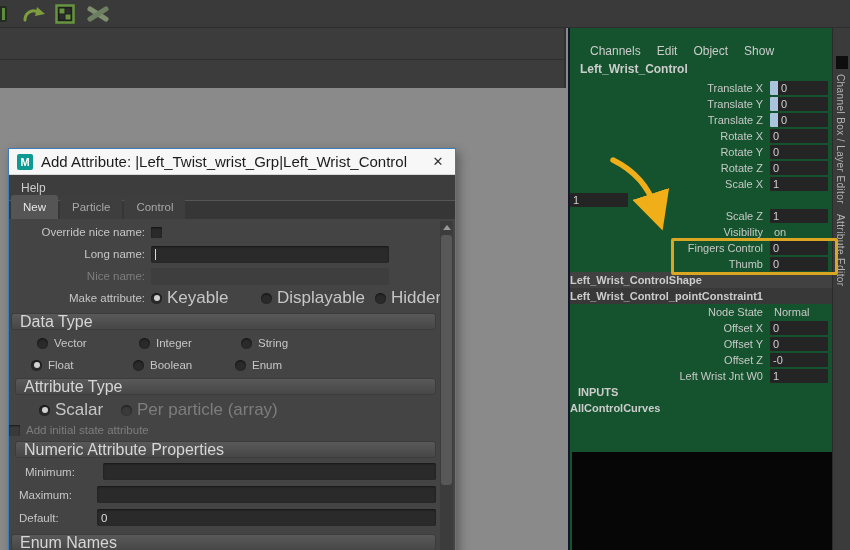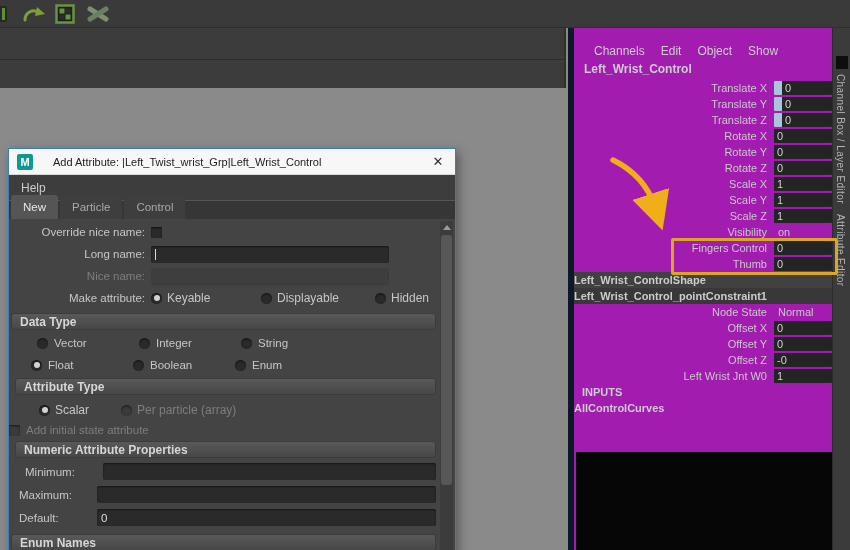--- a/index.html
+++ b/index.html
@@ -18,21 +18,21 @@
   .shelf-icons { display:flex; align-items:center; gap:9px; margin-left:-5px; }
   .sicon { display:flex; align-items:center; justify-content:center; }
 
   
   .top-dark { position:absolute; left:0; top:28px; width:566px; height:60px;
               background:#3c3c3c; border-right:2px solid #303030; z-index:1; }
   .top-dark .divider { position:absolute; left:0; top:31px; width:100%; height:1px; background:#2e2e2e; }
 
   
   .right-panel { position:absolute; left:568px; top:28px; width:264px; height:522px;
-                 background:#a21caf; border-left:6px solid #0f172a; z-index:1;
+                 background:#14532d; border-left:2px solid #0f172a; z-index:1;
                  color:#c8c8c8; }
   .cb-menu { display:flex; gap:16px; padding-left:20px; margin-top:14px; height:18px;
              align-items:center; font-size:12px; color:#cccccc; }
   .cb-menu span { cursor:default; }
   .cb-objname { padding-left:10px; height:18px; display:flex; align-items:center;
                 font-size:12px; font-weight:bold; color:#cccccc; }
   .cb-rows { margin-top:2px; }
   .cb-row { height:16px; display:flex; align-items:center; }
   .cb-label { width:200px; text-align:right; padding-right:7px; font-size:11px; color:#c8c8c8;
               white-space:nowrap; overflow:hidden; }
@@ -59,21 +59,21 @@
   .vtab.t2 { top:186px; }
 
   
   .dialog { position:absolute; left:8px; top:148px; width:448px; height:410px;
             background:#444444; border:1px solid #3c7cb8; box-shadow:3px 4px 10px rgba(0,0,0,0.35);
             z-index:5; }
   .titlebar { height:26px; background:#f7f7f7; border-bottom:1px solid #d8d8d8;
               display:flex; align-items:center; padding:0 0 0 8px; }
   .mlogo { width:16px; height:16px; background:#0e9a93; border-radius:2px; color:#ffffff;
            font-size:11px; font-weight:bold; display:flex; align-items:center; justify-content:center; flex:none; }
-  .ttext { margin-left:20px; font-size:11px; color:#1c1c1c; white-space:nowrap; overflow:hidden; }
+  .ttext { margin-left:8px; font-size:15px; color:#1c1c1c; white-space:nowrap; overflow:hidden; }
   .tclose { margin-left:auto; width:34px; height:26px; display:flex; align-items:center;
             justify-content:center; font-size:13px; color:#333333; cursor:default; }
   .menubar { height:26px; background:#3d3d3d; border-bottom:1px solid #565656;
              display:flex; align-items:center; padding-left:12px; font-size:12px; color:#cccccc; }
   .tabbar { height:18px; background:#363636; display:flex; align-items:flex-end; gap:2px;
             padding-left:2px; }
   .dtab { height:16px; padding:12px 12px; display:flex; align-items:center; font-size:11.5px;
           color:#a8a8a8; background:#3e3e3e; border-radius:3px 3px 0 0; cursor:default; }
   .dtab.active { background:#555555; color:#e6e6e6; }
   .dcontent { position:relative; height:364px; padding-top:2px; }
@@ -89,24 +89,24 @@
   .tin.dis { background:#3e3e3e; box-shadow:none; }
   .caret { width:1px; height:11px; background:#d8d8d8; }
   .checkbox { width:11px; height:11px; background:#2a2a2a; border-radius:1px;
               box-shadow:inset 0 1px 2px rgba(0,0,0,0.6); flex:none; }
   .checkbox.dis { background:#3a3a3a; }
   .radio { width:11px; height:11px; border-radius:50%; background:#2a2a2a; position:relative;
            box-shadow:inset 0 1px 2px rgba(0,0,0,0.6); flex:none; }
   .radio.on::after { content:""; position:absolute; left:2.5px; top:2.5px; width:6px; height:6px;
                      border-radius:50%; background:#d2d2d2; }
   .radio.dis { background:#3a3a3a; }
-  .opt { display:flex; align-items:center; gap:5px; font-size:12px; color:#c6c6c6; }
+  .opt { display:flex; align-items:center; gap:5px; font-size:17px; color:#c6c6c6; }
   .sec { height:17px; margin:0 19px 0 2px; background:linear-gradient(#595959,#474747);
          border:1px solid #3c3c3c; border-radius:3px; display:flex; align-items:center;
-         padding-left:8px; font-size:12px; font-weight:bold; color:#d6d6d6; }
+         padding-left:8px; font-size:16px; font-weight:normal; color:#d6d6d6; }
   .mt4 { margin-top:4px; } .mt2 { margin-top:2px;margin-left:6px; } .mt5 { margin-top:5px; }
   .drow { height:22px; display:flex; align-items:center; padding-left:22px; }
   .dopt { width:102px; display:flex; align-items:center; gap:6px; font-size:11.5px; color:#c6c6c6; }
   .arow1 { height:22px; display:flex; align-items:center; padding-left:30px; margin-top:4px; }
   .arow2 { height:18px; display:flex; align-items:center; gap:6px;
            font-size:11.5px; }
   .pp { margin-left:10px; width:160px; }
   .sc { width:72px; }
   .nrow { height:23px; display:flex; align-items:center; padding:0 19px 0 10px; }
   .nlabel { width:78px; font-size:11.5px; color:#c6c6c6; flex:none; }
@@ -215,21 +215,20 @@
           <span>0</span>
         </span>
     </div>
     <div class="cb-row">
       <span class="cb-label">Scale X</span>
       <span class="cb-field">
           <span>1</span>
         </span>
     </div>
     <div class="cb-row">
-      <span class="cb-label">Scale Y</span>
       <span class="cb-field">
           <span>1</span>
         </span>
     </div>
     <div class="cb-row">
       <span class="cb-label">Scale Z</span>
       <span class="cb-field">
           <span>1</span>
         </span>
     </div>

